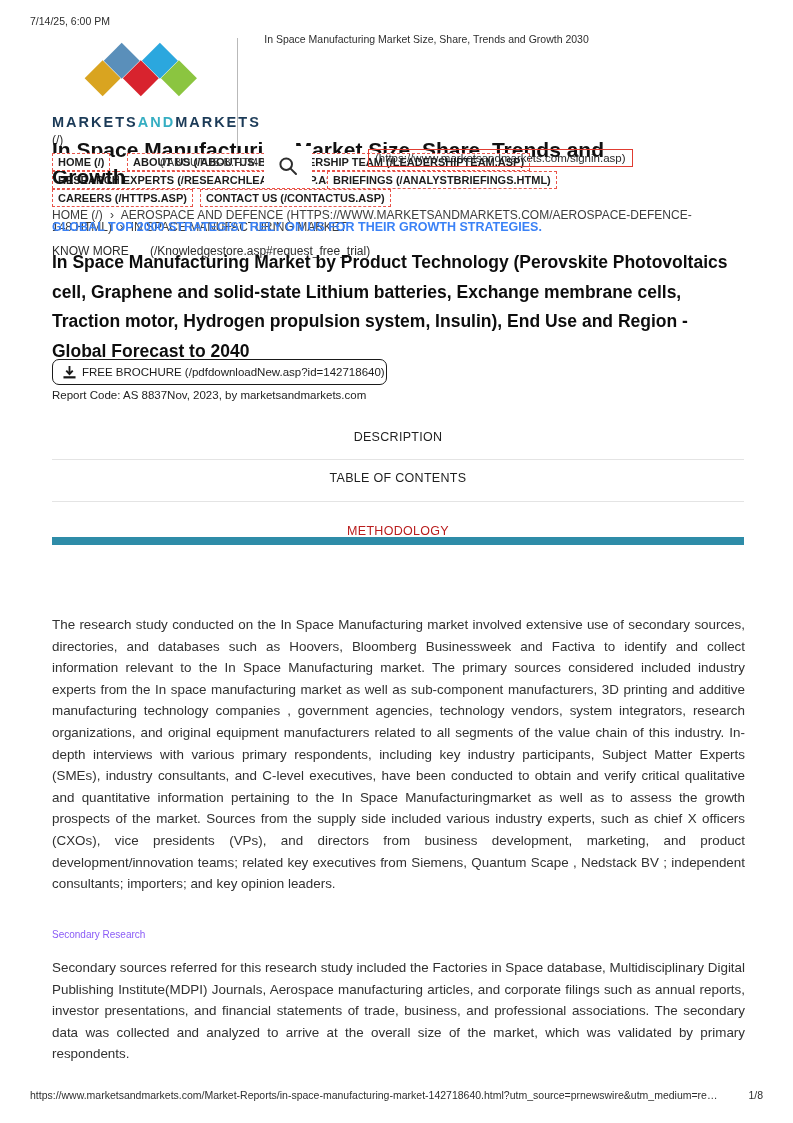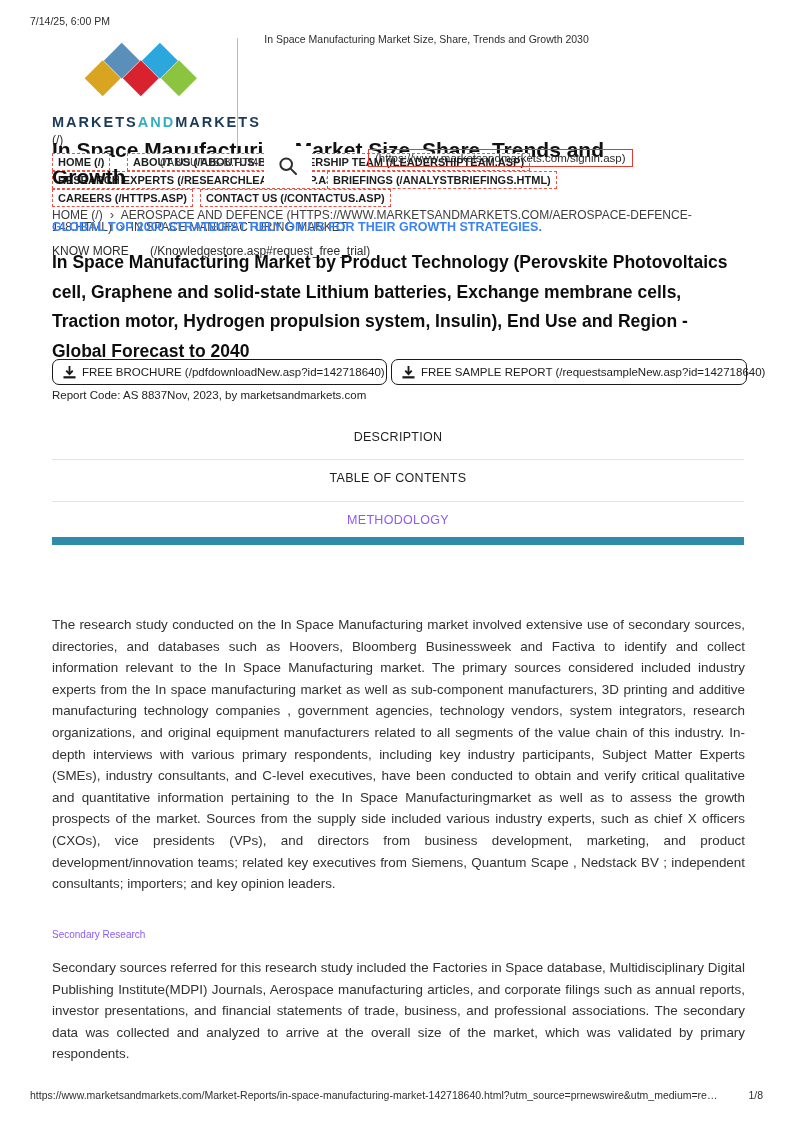--- a/index.html
+++ b/index.html
@@ -52,21 +52,21 @@
   .btn { position:absolute; top:359px; height:26px; border:1.5px solid #1a1a1a; border-radius:7px; background:#fff; display:flex; align-items:center; gap:6px; padding:0 10px; font-size:11.5px; color:#1c1c1c; white-space:nowrap; }
   .btn svg { flex:0 0 auto; }
   .btn-brochure { left:52px; width:335px;justify-content:space-between; }
   .btn-sample { left:391px; width:356px; }
   .report-code { position:absolute; left:52px; top:389px; font-size:11.5px; color:#222; }
 
   
   .tab { position:absolute; left:52px; width:692px; text-align:center; font-size:12.5px; letter-spacing:0.3px; color:#1f1f1f; }
   .tab-desc { top:430px; }
   .tab-toc { top:471px; }
-  .tab-method { top:513px; color:#8b5cf6; }
+  .tab-method { top:524px; color:#b91c1c; }
   .hdiv { position:absolute; left:52px; width:692px; height:1px; background:#e4e4e4; }
   .hdiv1 { top:459px; } .hdiv2 { top:501px; }
 
   .tealbar { position:absolute; left:52px; top:537px; width:692px; height:8px; background:#2e8ca8; }
   .pdfbox { position:absolute; left:52px; top:548px; width:692px; height:48px; border:1px dashed #e4574f; border-radius:8px; background:#fff; display:flex; align-items:center; justify-content:center; font-size:12.5px; }
   .pdfbox .pdf-gray { color:#a3a3a3; margin-right:5px; letter-spacing:0.3px; }
   .pdfbox .pdf-link { color:#1c1c1c; font-weight:600; letter-spacing:0.2px; }
 
   
   .para { position:absolute; left:52px; width:693px; font-size:13.4px; line-height:21.6px; text-align:justify; color:#313131; }
@@ -128,27 +128,20 @@
 
   <div class="report-title">In Space Manufacturing Market by Product Technology (Perovskite Photovoltaics cell, Graphene and solid-state Lithium batteries, Exchange membrane cells, Traction motor, Hydrogen propulsion system, Insulin), End Use and Region - Global Forecast to 2040</div>
 
   <div class="btn btn-brochure">
     <svg width="13" height="13" viewBox="0 0 14 14">
       <path d="M7 0 L7 8 M3.5 5 L7 8.7 L10.5 5" fill="none" stroke="#1a1a1a" stroke-width="2"></path>
       <rect x="0.5" y="11" width="13" height="2.4" fill="#1a1a1a"></rect>
     </svg>
     <span>FREE BROCHURE (/pdfdownloadNew.asp?id=142718640)</span>
   </div>
-  <div class="btn btn-sample">
-    <svg width="13" height="13" viewBox="0 0 14 14">
-      <path d="M7 0 L7 8 M3.5 5 L7 8.7 L10.5 5" fill="none" stroke="#1a1a1a" stroke-width="2"></path>
-      <rect x="0.5" y="11" width="13" height="2.4" fill="#1a1a1a"></rect>
-    </svg>
-    <span>FREE SAMPLE REPORT (/requestsampleNew.asp?id=142718640)</span>
-  </div>
   <div class="report-code">Report Code: AS 8837Nov, 2023, by marketsandmarkets.com</div>
 
   <div class="tab tab-desc">DESCRIPTION</div>
   <div class="hdiv hdiv1"></div>
   <div class="tab tab-toc">TABLE OF CONTENTS</div>
   <div class="hdiv hdiv2"></div>
   <div class="tab tab-method">METHODOLOGY</div>
 
   <div class="tealbar"></div>
 

